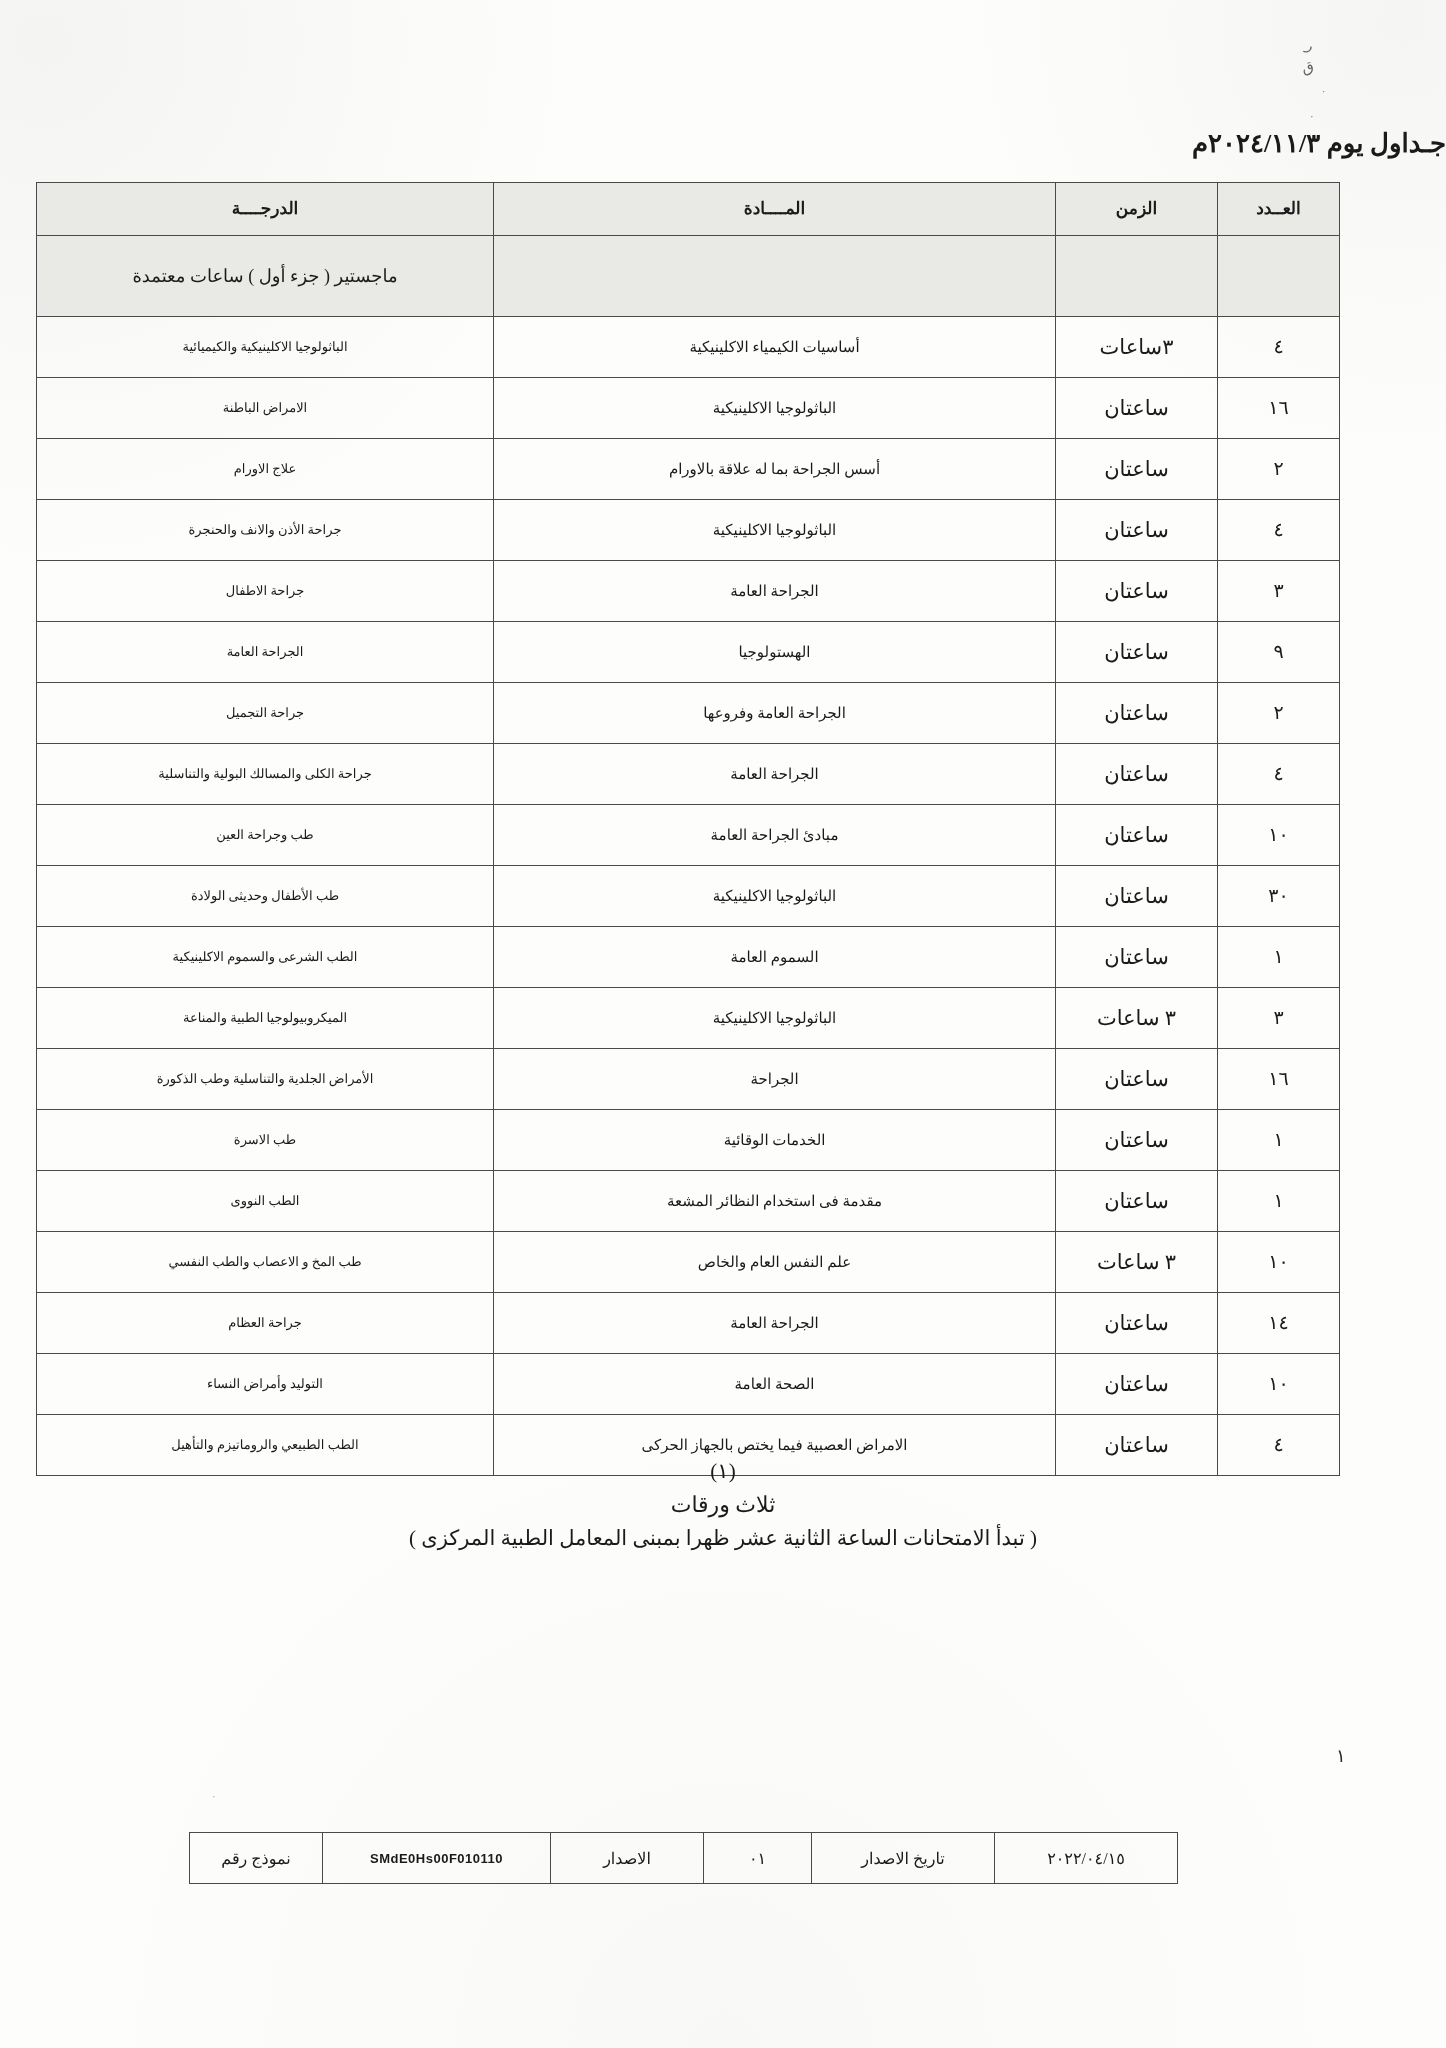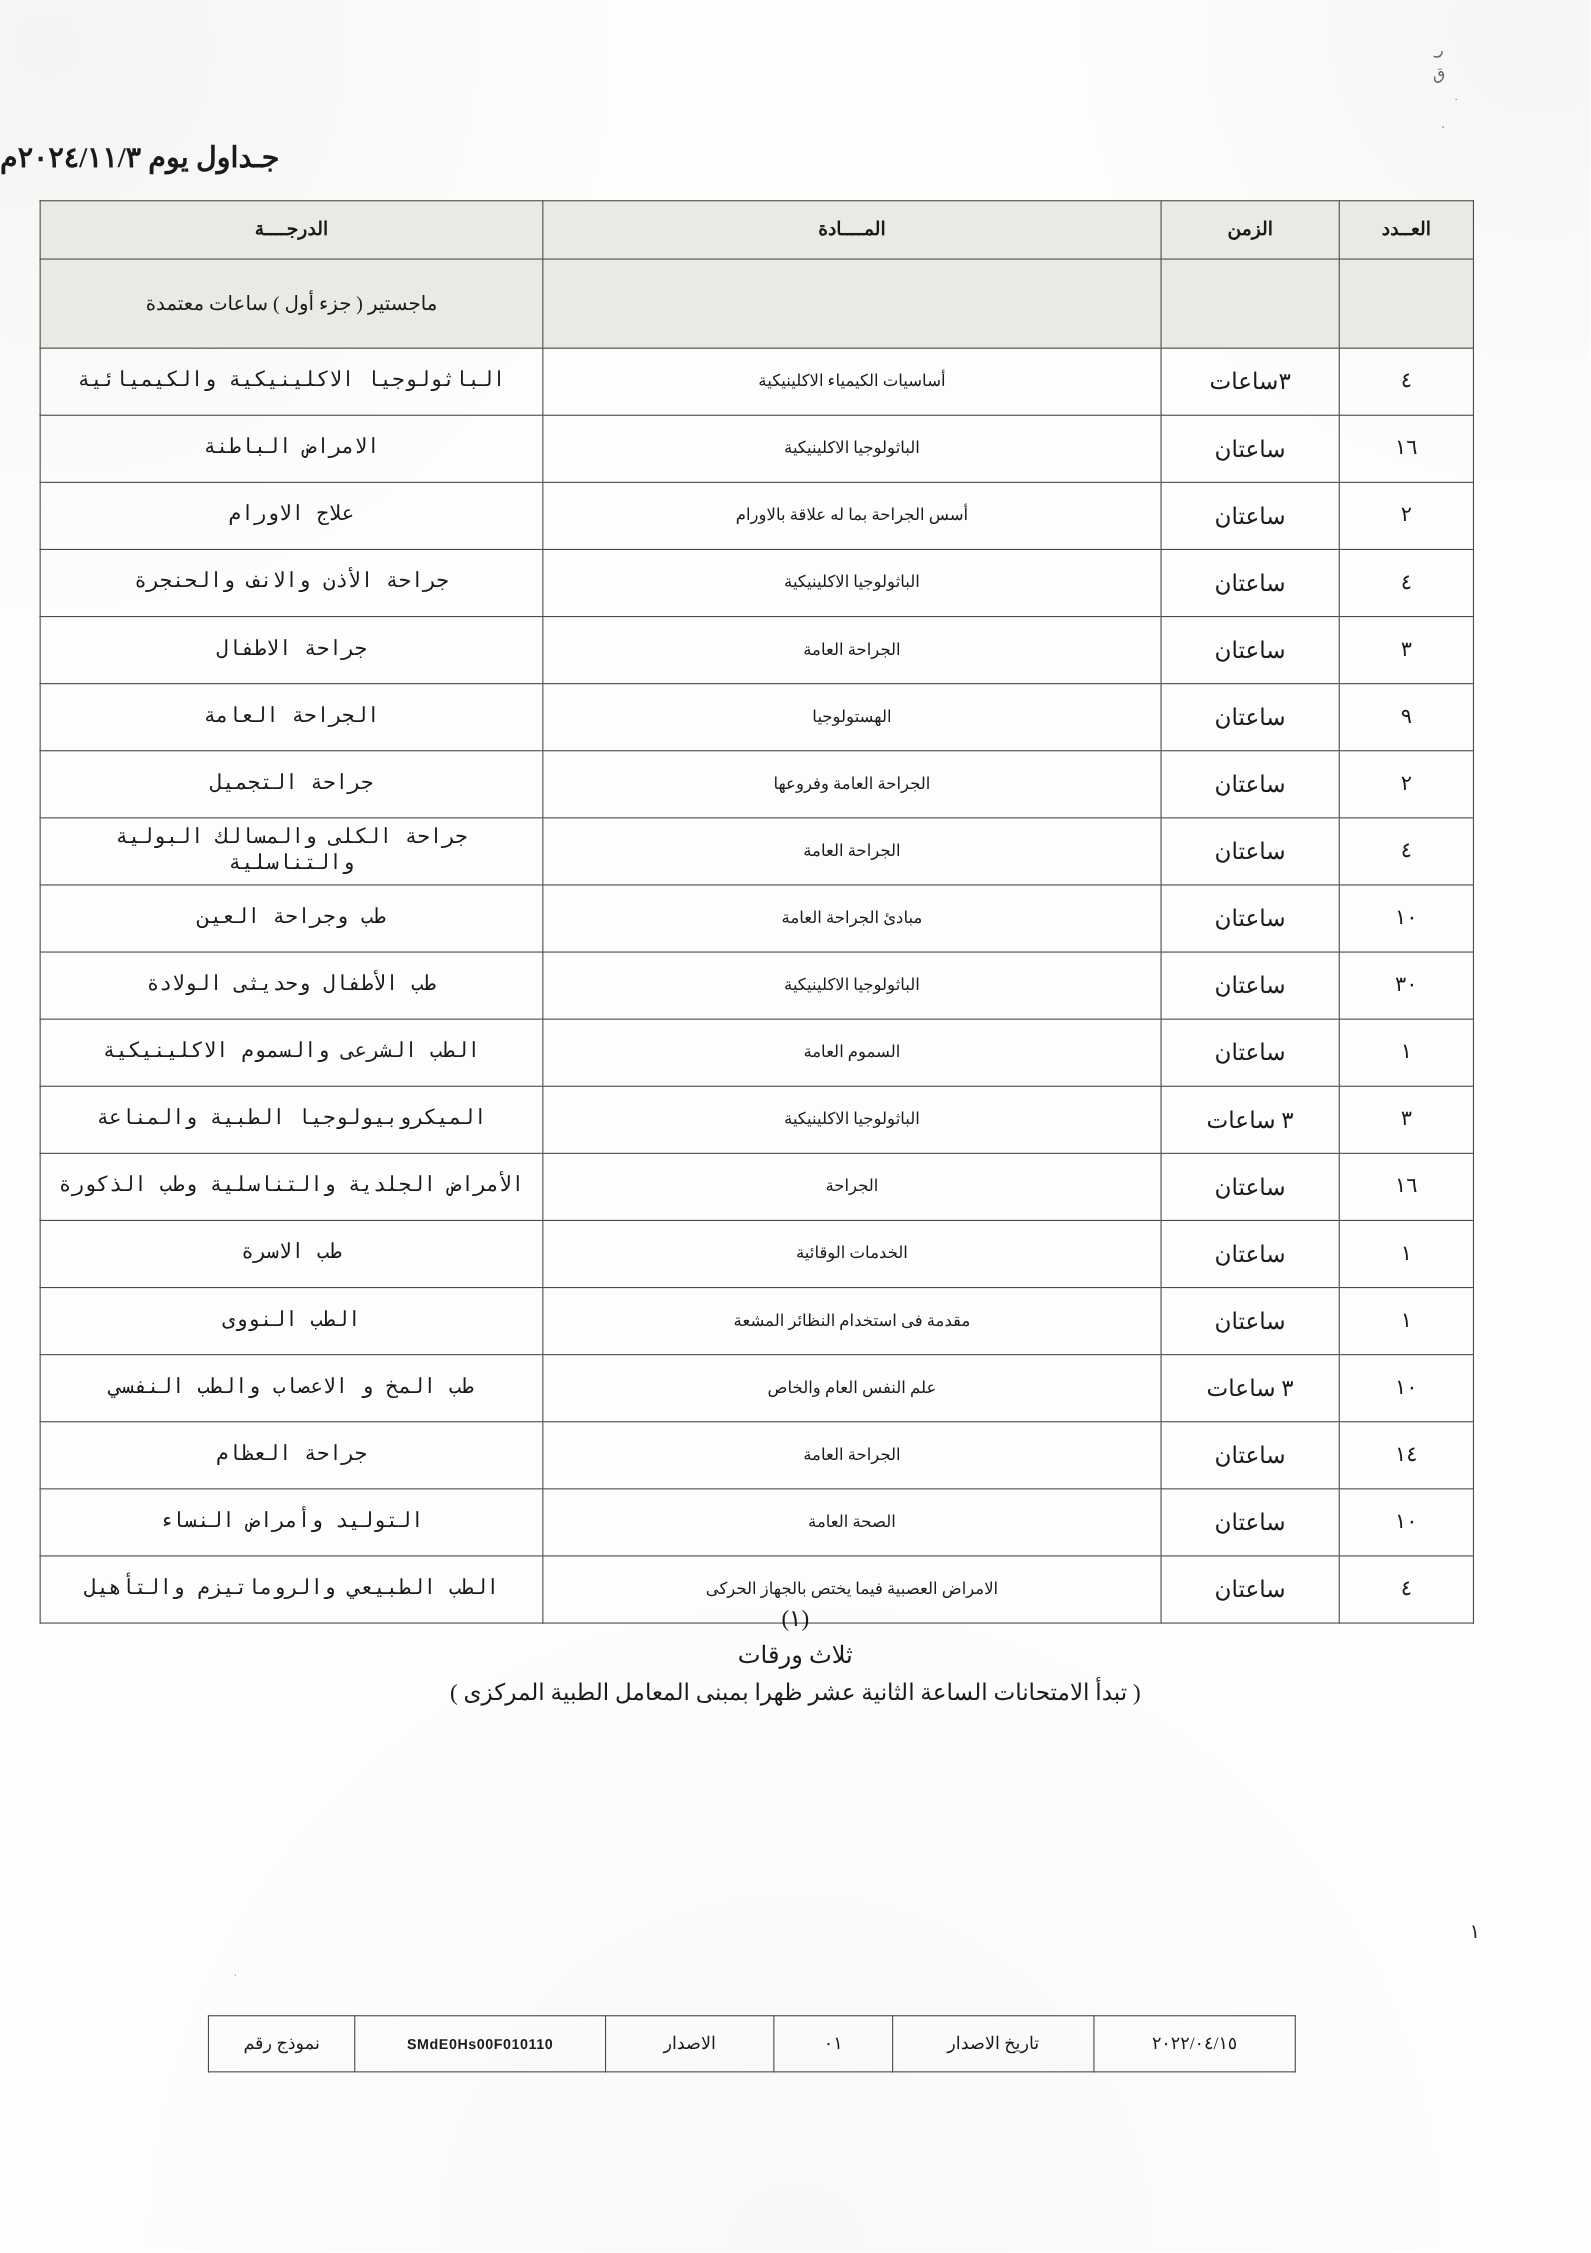--- a/index.html
+++ b/index.html
@@ -28,21 +28,21 @@
       radial-gradient(circle at 3% 2%, rgba(0,0,0,0.035), rgba(0,0,0,0) 22%),
       radial-gradient(circle at 97% 1%, rgba(0,0,0,0.03), rgba(0,0,0,0) 18%),
       radial-gradient(circle at 50% 100%, rgba(0,0,0,0.02), rgba(0,0,0,0) 30%);
     pointer-events: none;
   }
   .doc-title {
     position: absolute;
     top: 128px;
     left: 0;
     right: 0;
-    text-align: left;
+    text-align: right;
     font-size: 26px;
     font-weight: bold;
     letter-spacing: 1px;
     font-family: "Liberation Serif", serif;
   }
   table.schedule {
     position: absolute;
     top: 182px;
     right: 106px;
     width: 1235px;
@@ -77,21 +77,21 @@
     font-size: 18px;
   }
   tr.section-row td.section-label {
     font-weight: normal;
     text-align: center;
   }
   tr.data-row td { height: 48px; }
   td.cell-count { font-size: 19px; letter-spacing: 2px; }
   td.cell-time  { font-size: 21px; }
   td.cell-subject { font-size: 15px; }
-  td.cell-degree  { font-size: 19px; font-family: Liberation Mono, monospace; }
+  td.cell-degree  { font-size: 13px; }
 
   .footer-block {
     position: absolute;
     top: 1455px;
     left: 0;
     right: 0;
     text-align: center;
     font-size: 20px;
     line-height: 1.55;
   }

